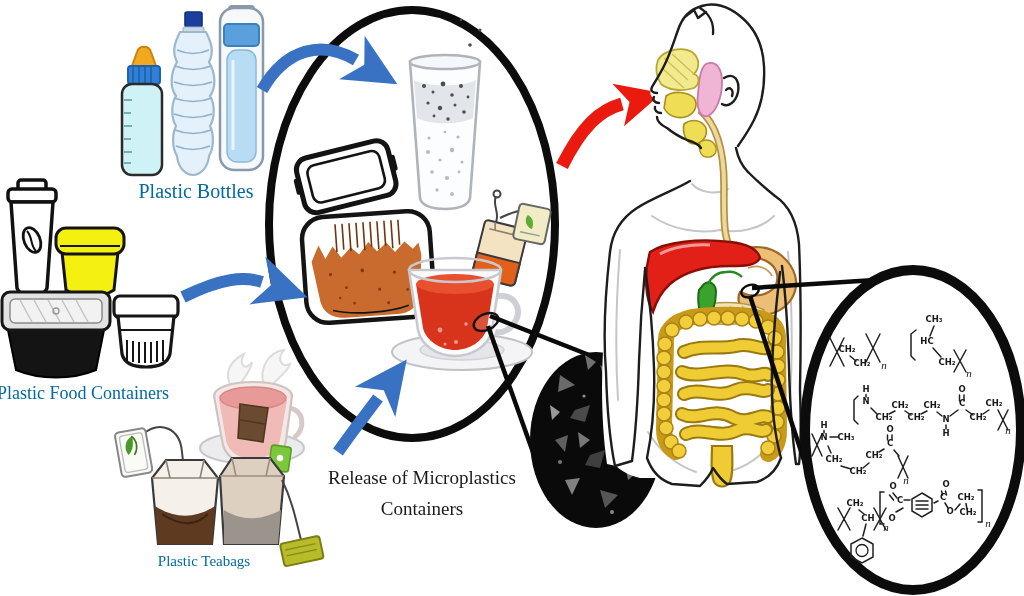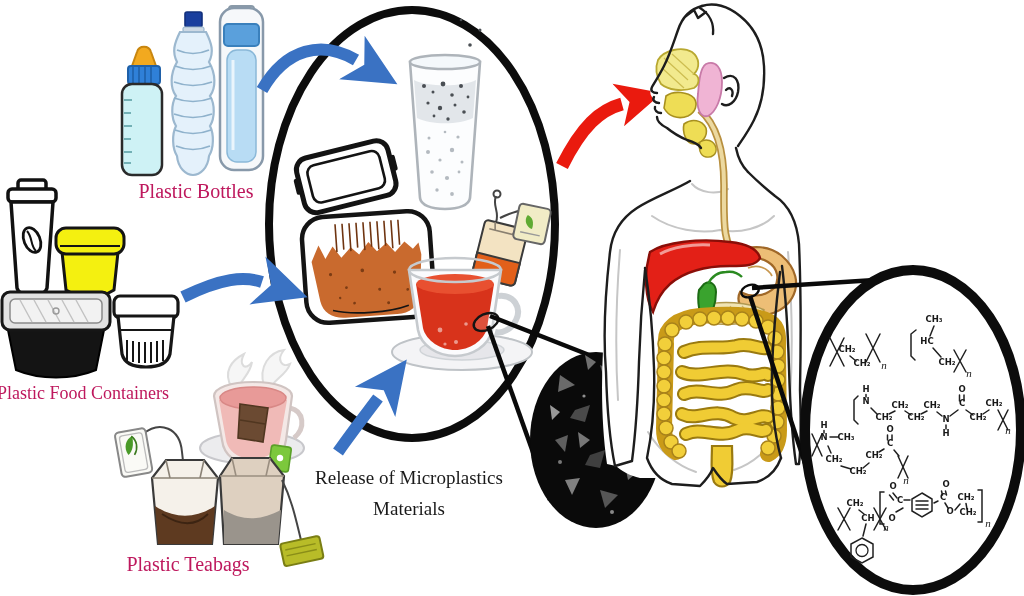--- a/index.html
+++ b/index.html
@@ -1,24 +1,24 @@
 <!DOCTYPE html>
 <html><head>
 <meta charset="utf-8">
 <style>
   html,body{margin:0;padding:0;background:#fff}
   .canvas{position:relative;width:1024px;height:596px;background:#ffffff;overflow:hidden;
           font-family:"Liberation Serif",serif}
   .canvas svg{position:absolute;left:0;top:0}
-  .lbl{position:absolute;color:#be185d;text-align:center;white-space:nowrap;
+  .lbl{position:absolute;color:#0369a1;text-align:center;white-space:nowrap;
        font-family:"Liberation Serif",serif}
   .lbl-bottles{left:108px;top:180px;width:176px;font-size:20px}
   .lbl-containers{left:-6px;top:383px;width:178px;font-size:18px}
-  .lbl-teabags{left:118px;top:553px;width:140px;font-size:20px}
-  .caption{position:absolute;left:276px;top:462px;width:266px;color:#1a1a1a}
+  .lbl-teabags{left:134px;top:553px;width:140px;font-size:15px}
+  .caption{position:absolute;left:289px;top:462px;width:266px;color:#1a1a1a}
   .caption div{white-space:nowrap;text-align:center;font-size:19px;line-height:31px}
   .atom{font-family:"DejaVu Sans",sans-serif;font-weight:bold;font-size:8.5px;
         text-anchor:middle;fill:#181818}
   .atom.sub{font-family:"Liberation Serif",serif;font-style:italic;font-weight:normal;font-size:11px}
   .bond{stroke:#202020;stroke-width:1.5;fill:none;stroke-linecap:round}
   .outline{fill:none;stroke:#1d1d1d;stroke-width:2.4;stroke-linecap:round;stroke-linejoin:round}
   .shade{fill:none;stroke:#c6c6c6;stroke-width:2;stroke-linecap:round}
 </style>
 </head>
 <body>
@@ -410,15 +410,15 @@
           <text x="988" y="527" class="atom sub">n</text>
         </g>
   </g>
 </svg>
 
 <div class="lbl lbl-bottles">Plastic Bottles</div>
 <div class="lbl lbl-containers">Plastic Food Containers</div>
 <div class="lbl lbl-teabags">Plastic Teabags</div>
 <div class="caption">
   <div>Release of Microplastics</div>
-  <div>Materials</div>
+  <div>Containers</div>
 </div>
 </div>
 
 </body></html>

